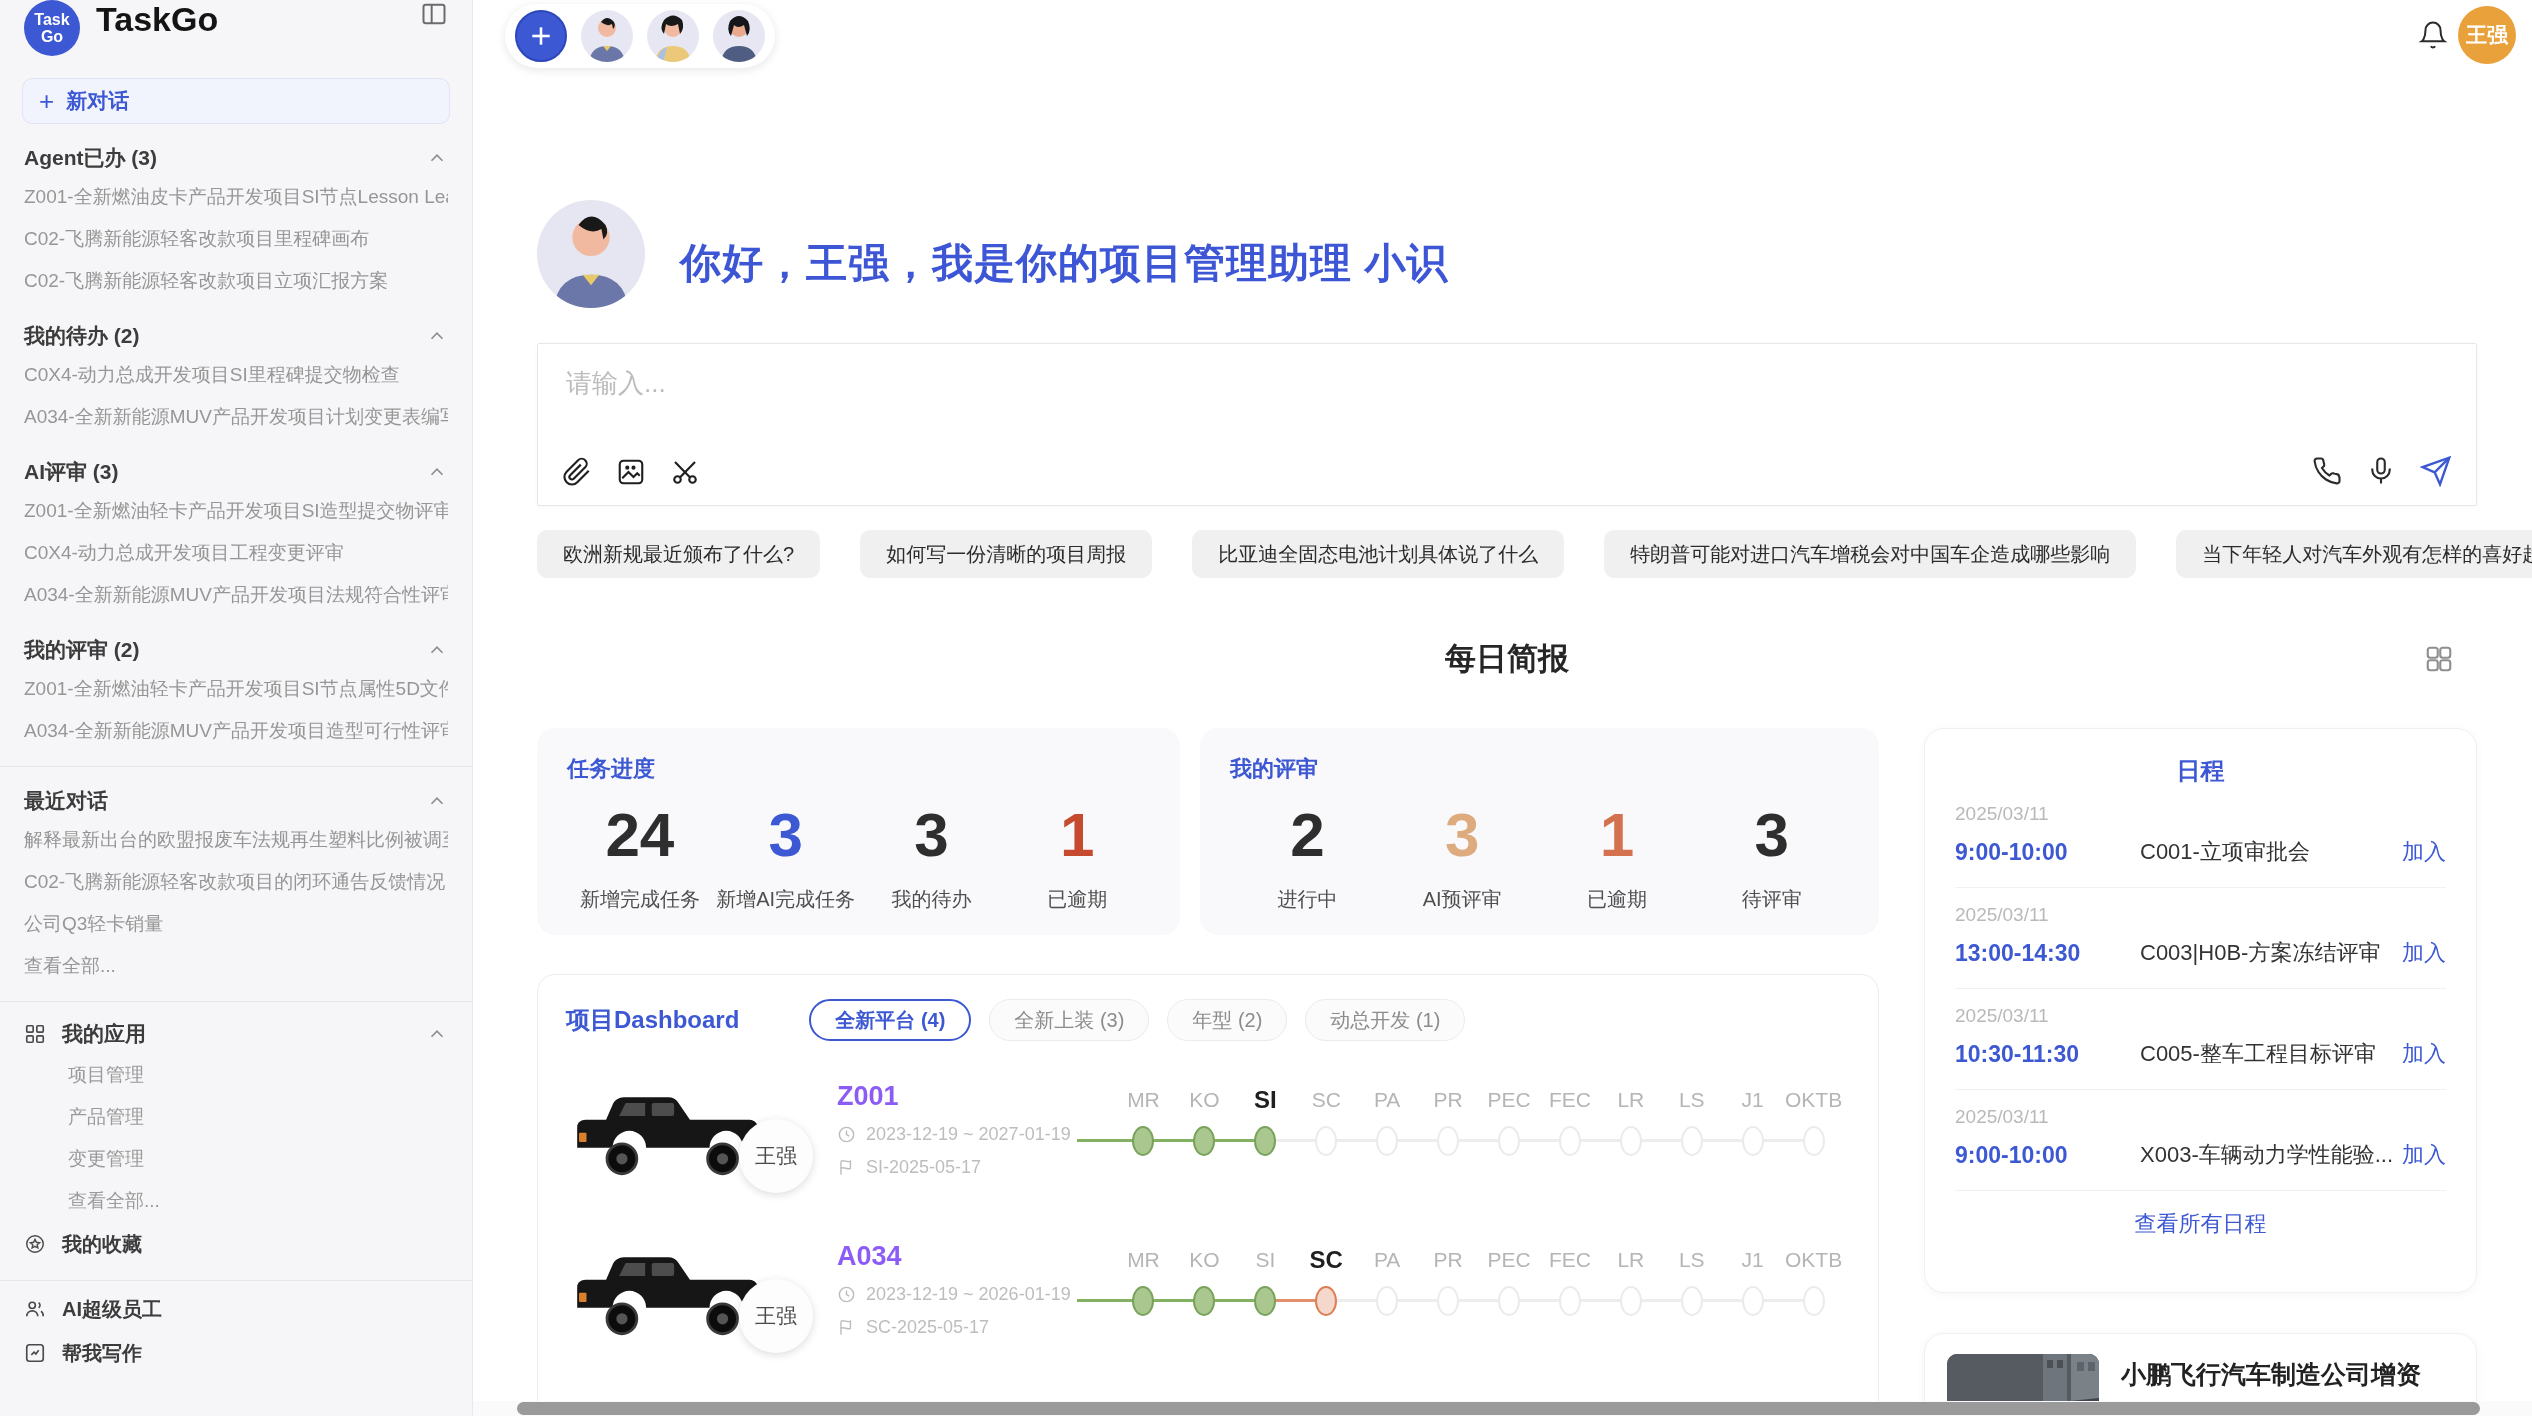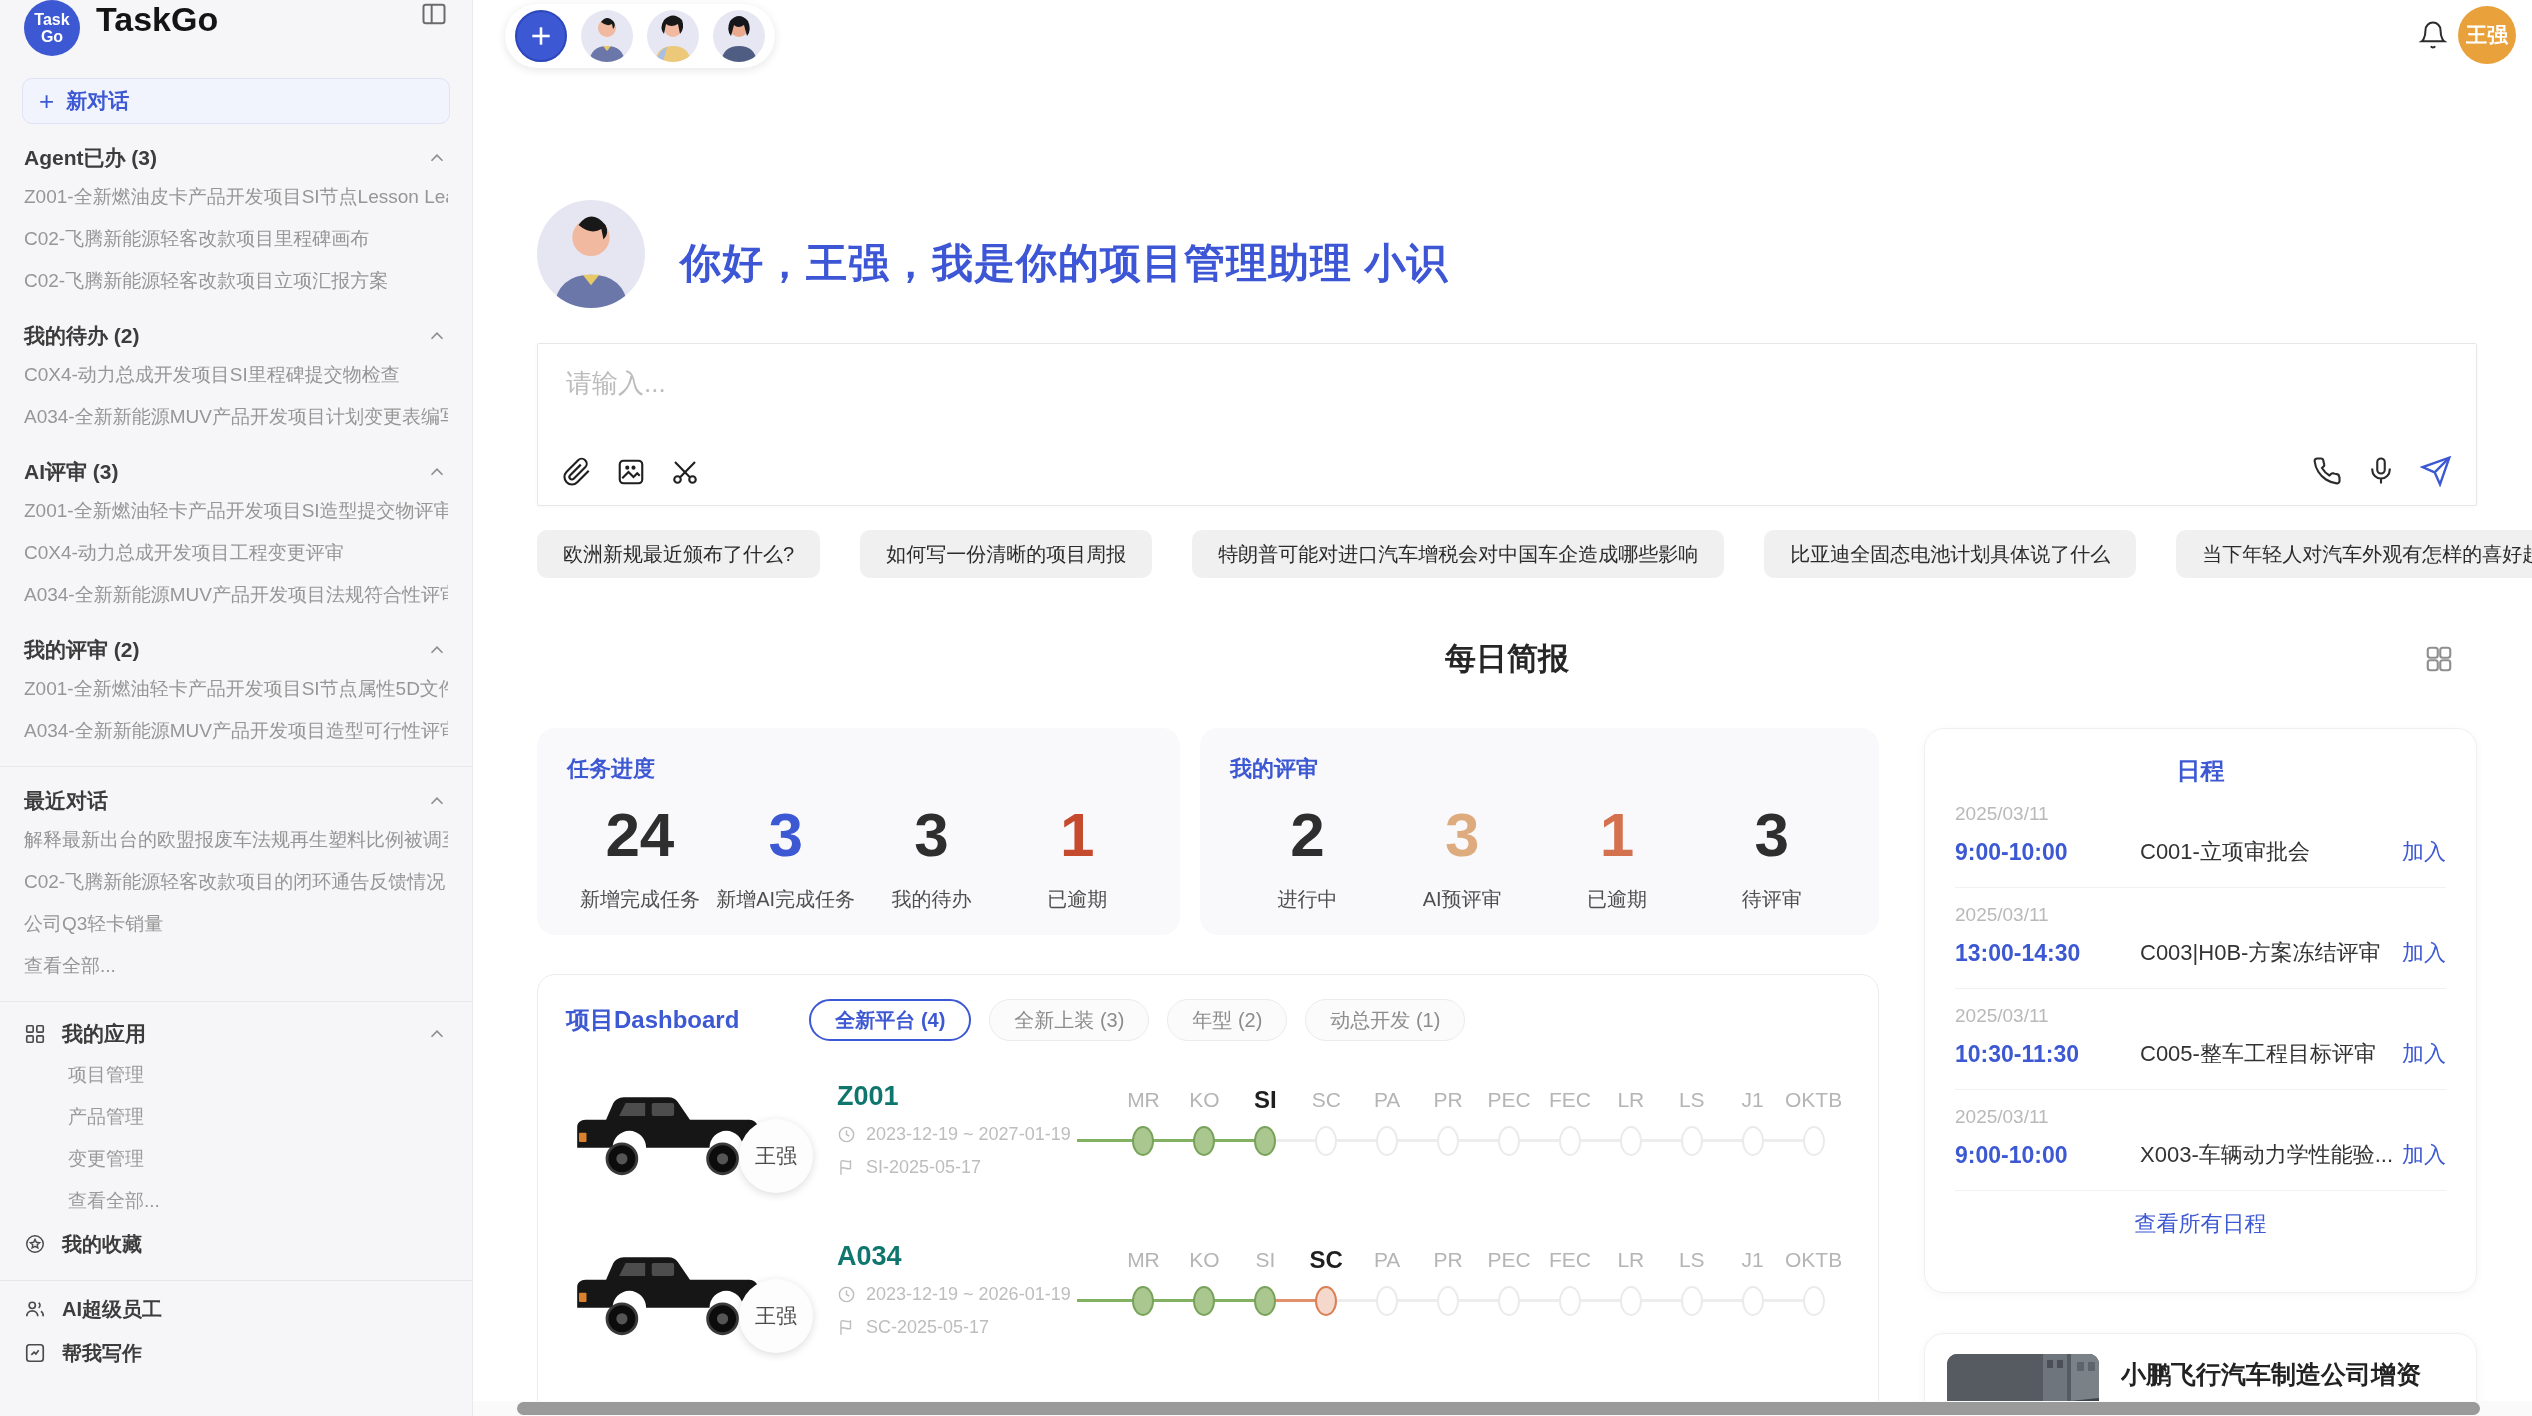--- a/index.html
+++ b/index.html
@@ -86,21 +86,21 @@
   .tab{height:42px;border-radius:21px;display:flex;align-items:center;padding:0 24px;font-size:20px;
     border:1px solid #ebebee;background:#fbfbfc;color:#8c8c8c;cursor:pointer;white-space:nowrap;}
   .tab.active{border:2px solid #3d58d3;color:#3d58d3;background:#fff;font-weight:600;}
   .proj-row{display:flex;align-items:center;height:160px;padding:0 28px;position:relative;cursor:pointer;}
   .proj-row.partial{height:60px;overflow:hidden;align-items:flex-start;padding-top:16px;}
   .truck-wrap{position:relative;width:205px;height:112px;flex:none;}
   .owner-badge{position:absolute;right:-42px;bottom:-8px;width:74px;height:74px;border-radius:50%;background:#fdfdfd;
     box-shadow:0 2px 8px rgba(0,0,0,.14);display:flex;align-items:center;justify-content:center;
     font-size:21px;color:#4a4a4a;}
   .proj-info{margin-left:66px;width:248px;flex:none;}
-  .proj-name{font-size:27px;font-weight:700;color:#0f766e;}
+  .proj-name{font-size:27px;font-weight:700;color:#8b5cf6;}
   .proj-meta{display:flex;align-items:center;gap:10px;margin-top:12px;font-size:18px;color:#bdbdbd;white-space:nowrap;}
   .proj-meta svg{flex:none;}
   .ms-track{flex:1;display:flex;margin-left:28px;margin-right:6px;height:110px;align-items:flex-start;padding-top:12px;}
   .ms{position:relative;flex:1;text-align:center;}
   .ms-label{font-size:21px;color:#b5b5b5;height:28px;line-height:28px;}
   .ms.current .ms-label{color:#1f1f1f;font-weight:700;font-size:24px;}
   .ms-dot{width:22px;height:30px;border-radius:50%;margin:12px auto 0;position:relative;z-index:2;background:#fff;border:2px solid #ebebeb;}
   .ms.done .ms-dot{background:#a9c78f;border-color:#79a35b;}
   .ms.overdue .ms-dot{background:#f3d8cb;border-color:#dd7e55;}
   .ms::before{content:'';position:absolute;top:53px;left:-50%;width:100%;height:3px;background:#ededed;z-index:1;}
@@ -377,22 +377,22 @@
             <line x1="22" y1="2" x2="11" y2="13"></line>
             <path d="M22 2L15 22l-4-9-9-4z"></path>
           </svg>
         </span>
     </div>
   </div>
 
   <div class="chips">
     <div class="chip">欧洲新规最近颁布了什么?</div>
     <div class="chip">如何写一份清晰的项目周报</div>
+    <div class="chip">比亚迪全固态电池计划具体说了什么</div>
     <div class="chip">特朗普可能对进口汽车增税会对中国车企造成哪些影响</div>
-    <div class="chip">比亚迪全固态电池计划具体说了什么</div>
     <div class="chip">当下年轻人对汽车外观有怎样的喜好趋势</div>
   </div>
 
   <div class="brief-title">每日简报</div>
   <div class="brief-grid-ic">
     <svg width="30" height="30" viewBox="0 0 24 24" fill="none" stroke="currentColor" stroke-width="1.7">
         <rect x="3" y="3" width="8" height="8" rx="2"></rect>
         <rect x="13" y="3" width="8" height="8" rx="2"></rect>
         <rect x="3" y="13" width="8" height="8" rx="2"></rect>
         <rect x="13" y="13" width="8" height="8" rx="2"></rect>

